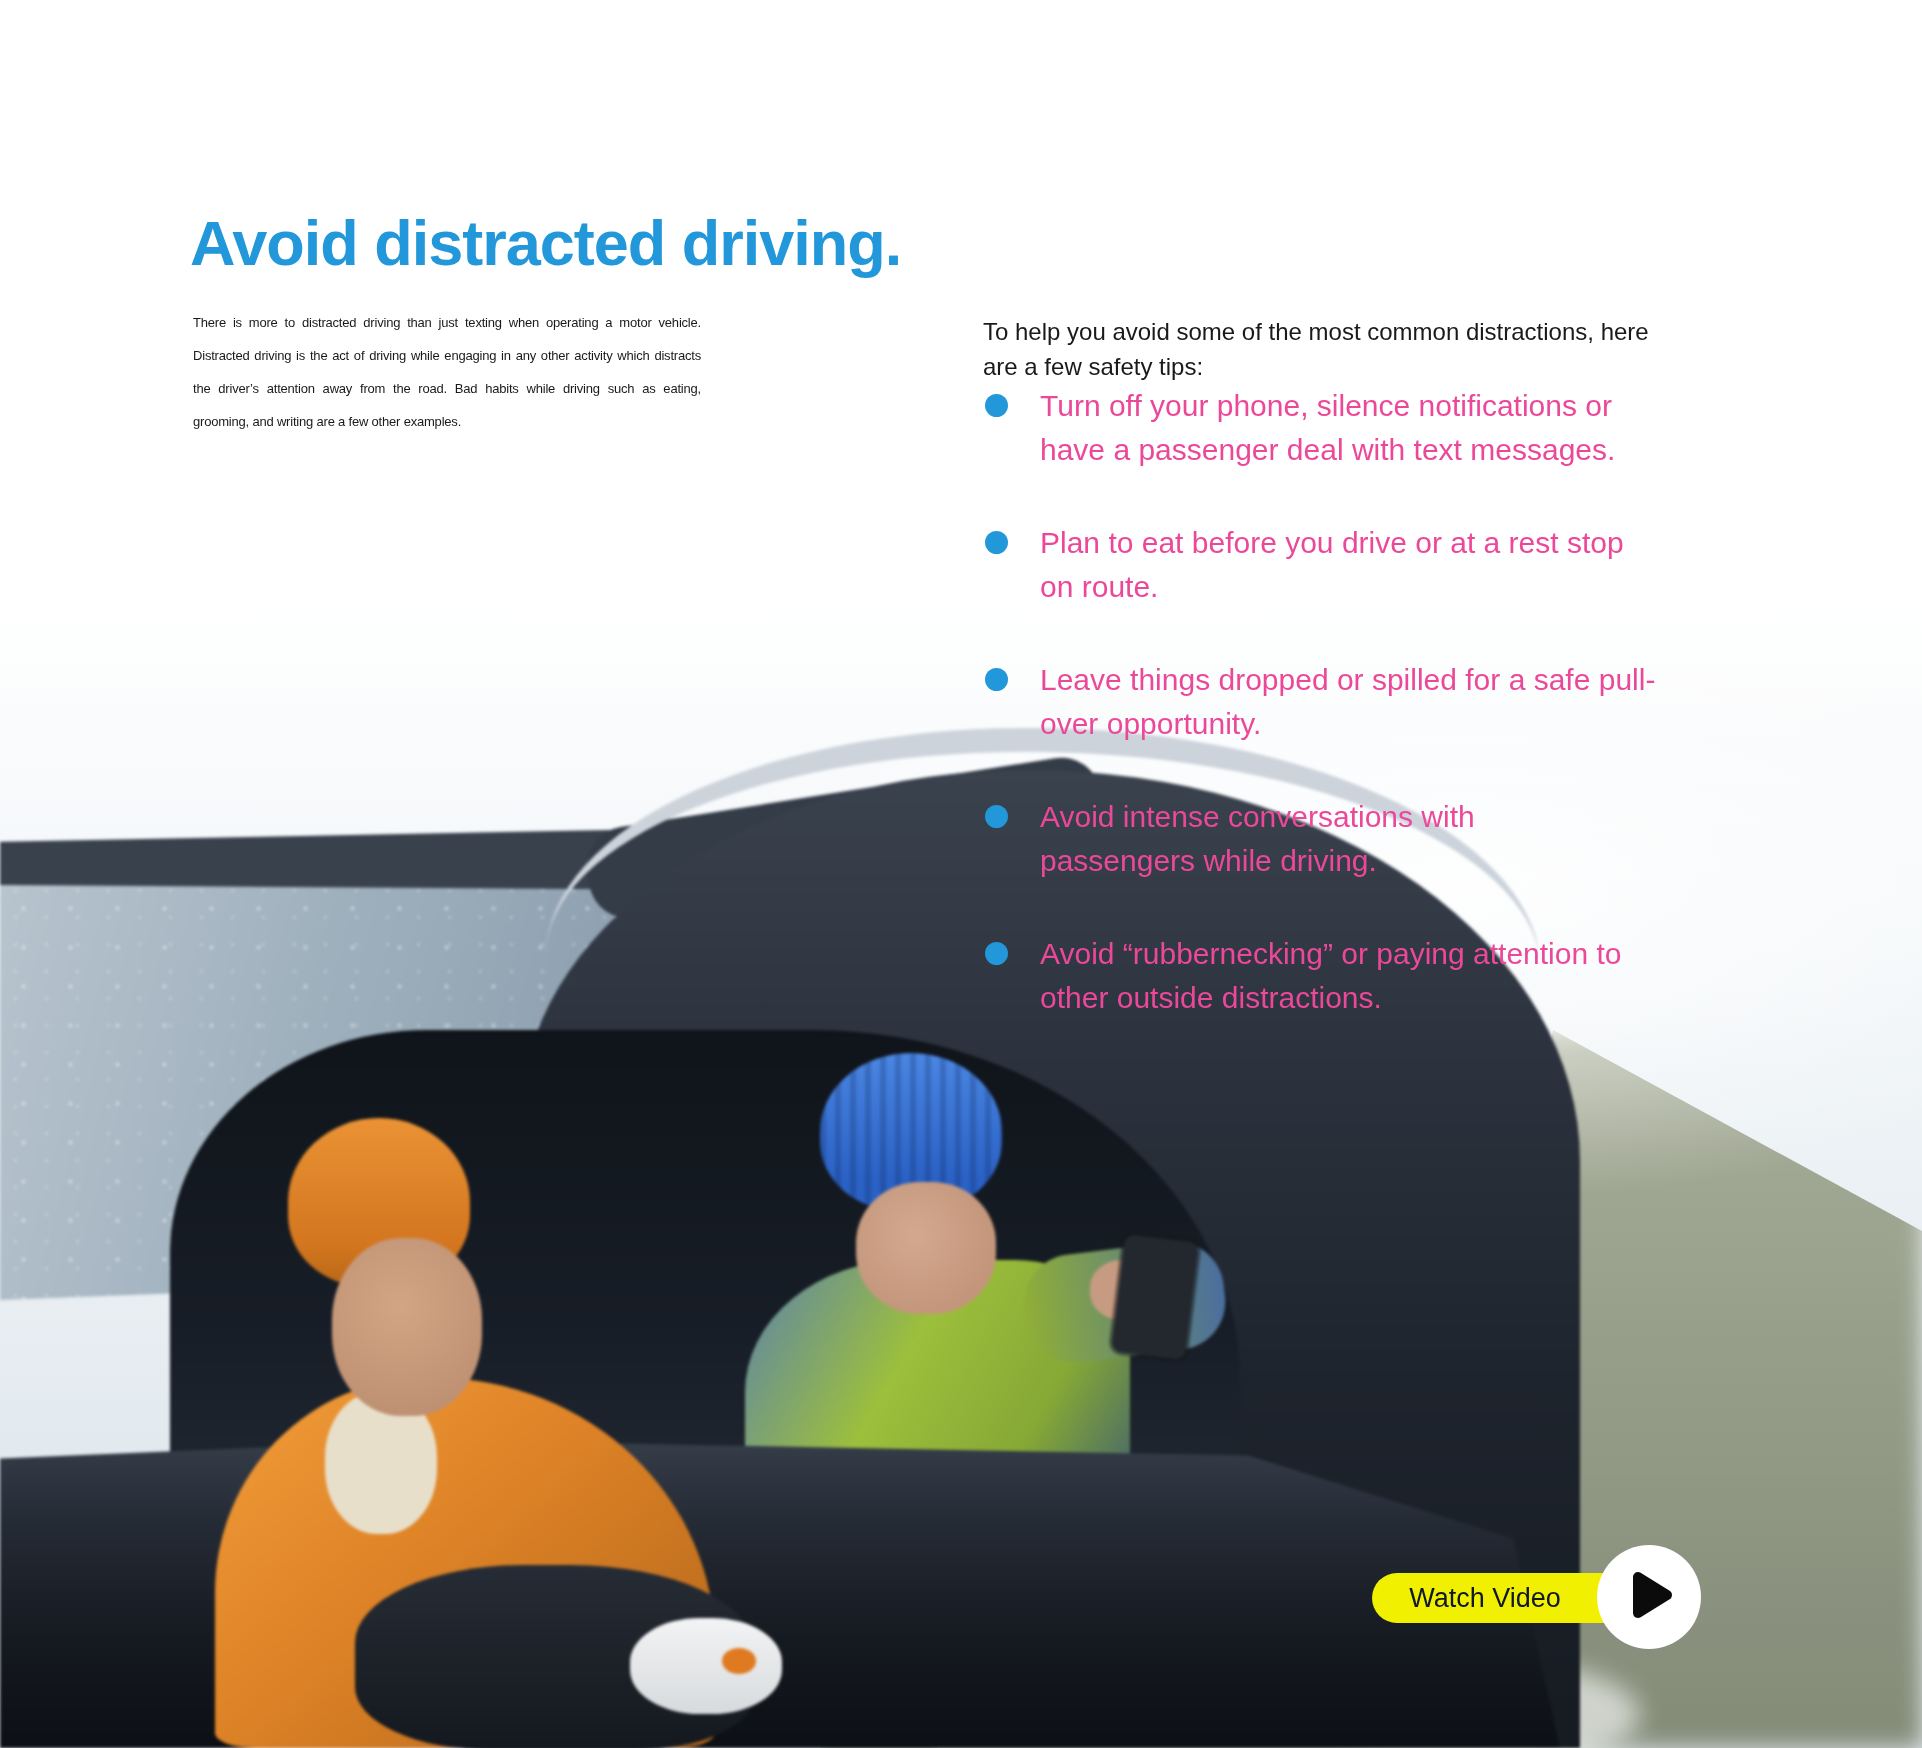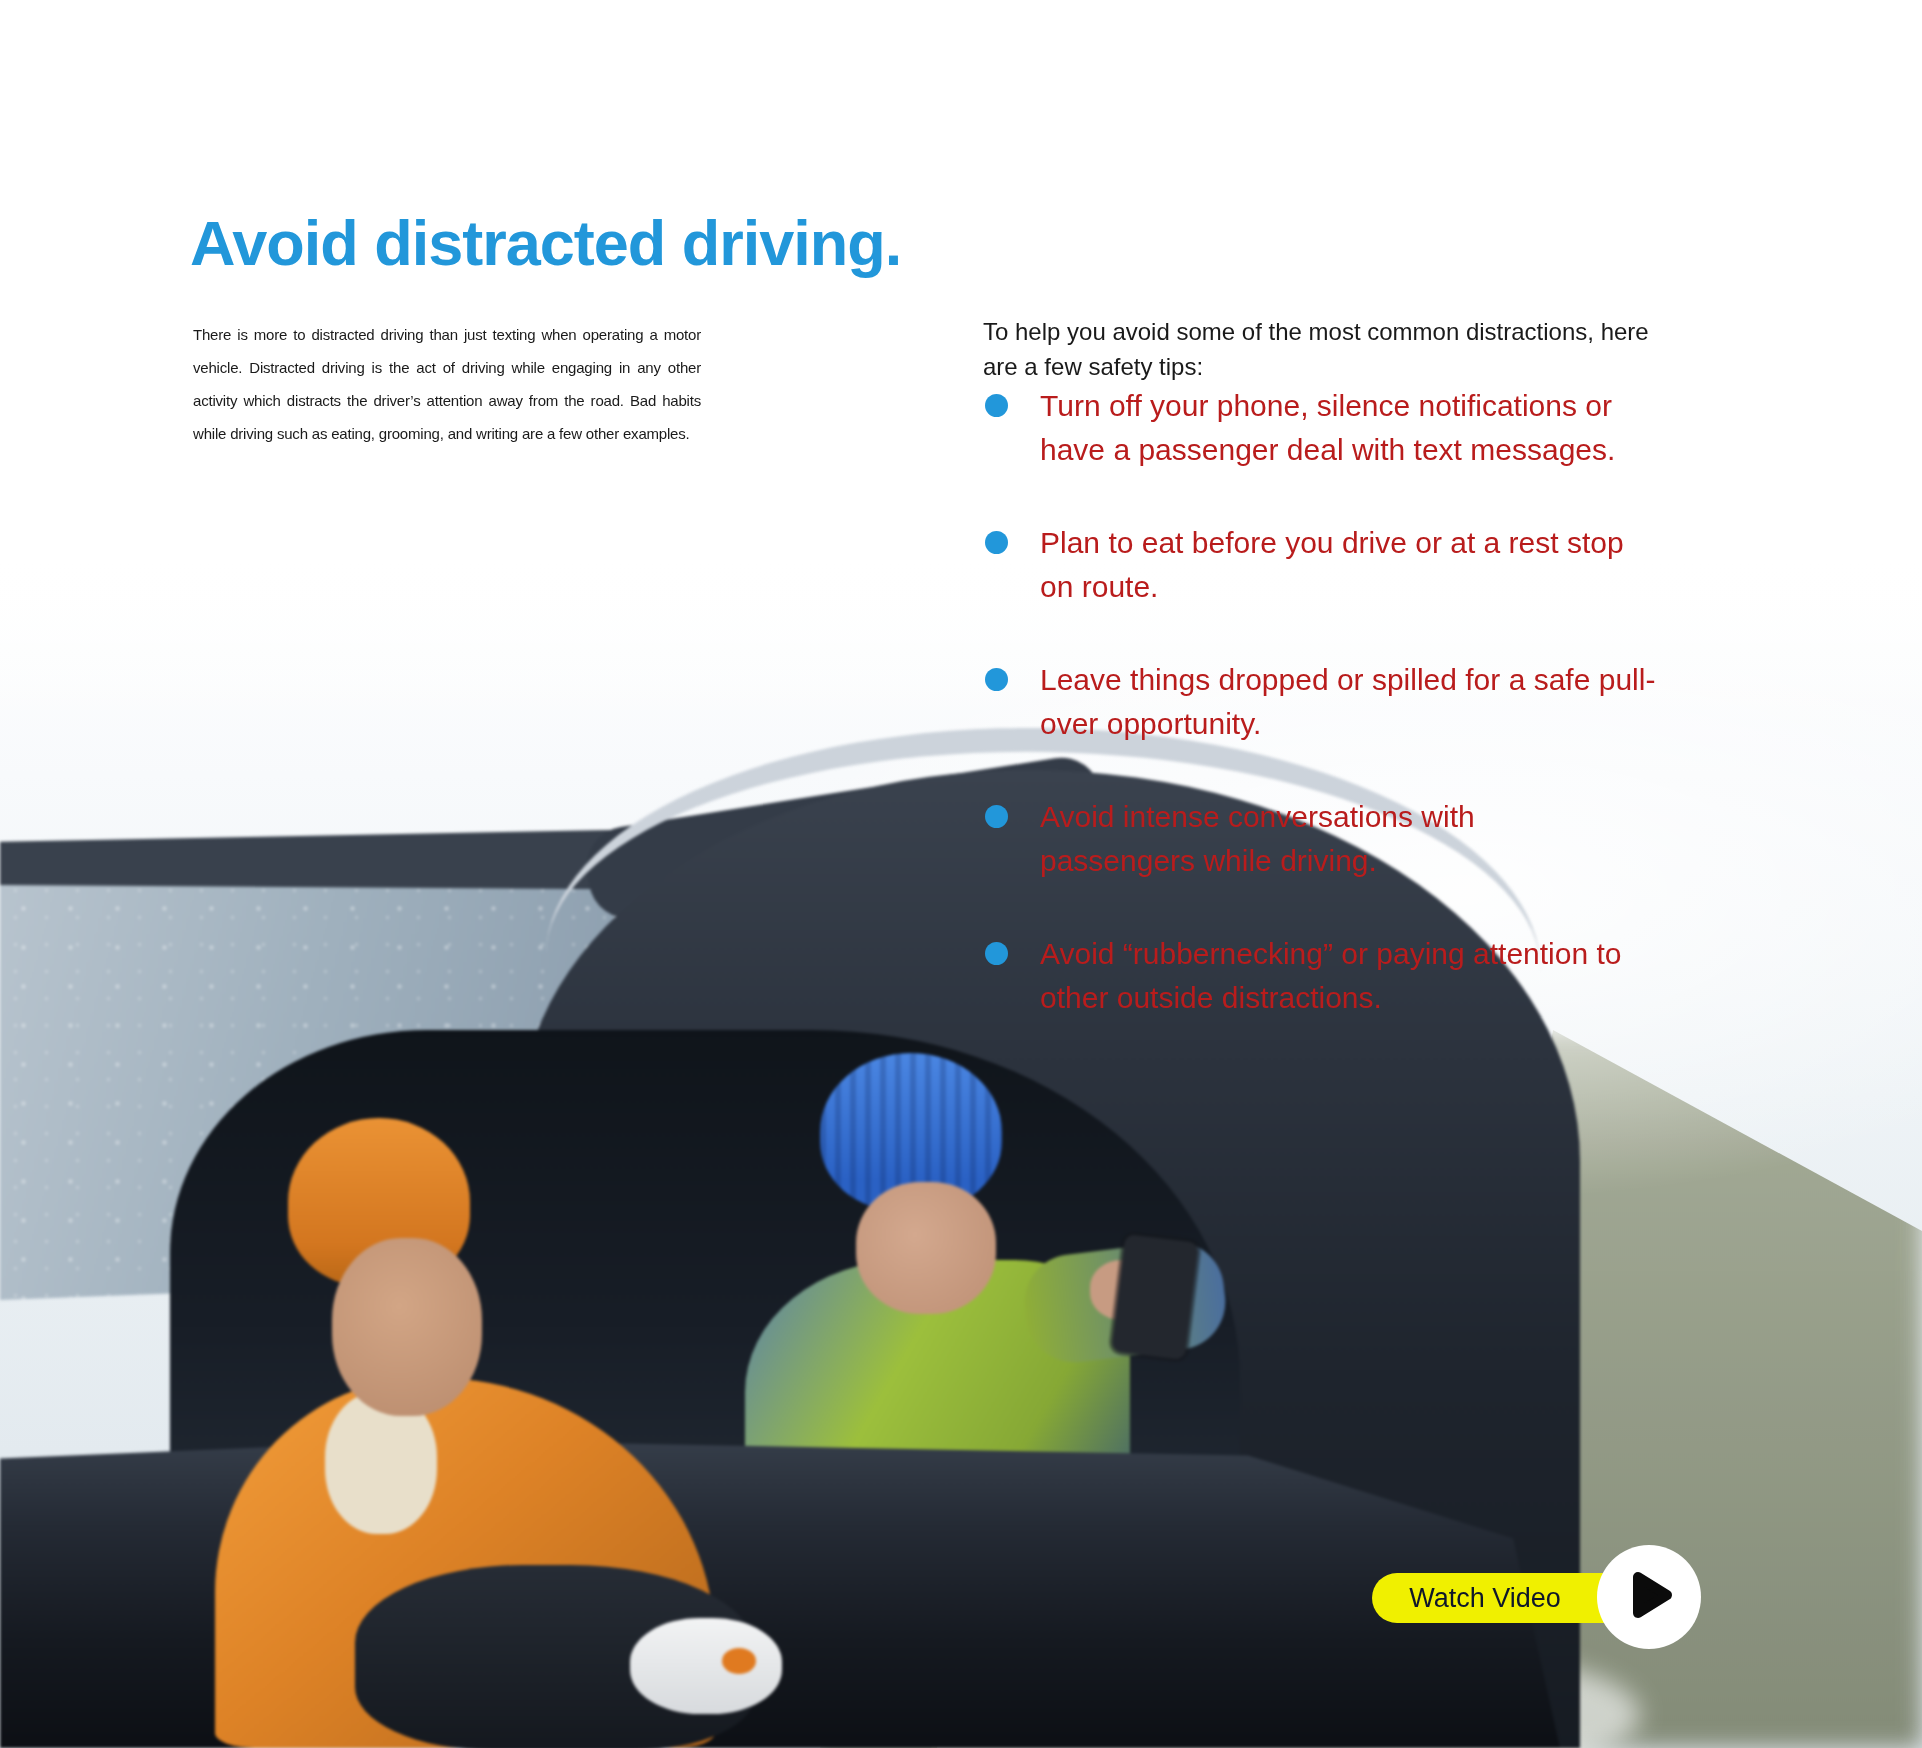--- a/index.html
+++ b/index.html
@@ -39,37 +39,37 @@
   
   .title {
     position:absolute; left:190px; top:202px;
     font-size:63px; font-weight:700; letter-spacing:-1px;
     line-height:1.0; padding-top:10px;
     z-index:6;
   }
 
   
   .col-left {
-    position:absolute; left:193px; top:318px; width:508px;
-    font-size:15px; line-height:33px; letter-spacing:-0.2px;
+    position:absolute; left:193px; top:306px; width:508px;
+    font-size:13px; line-height:33px; letter-spacing:-0.2px;
     color:#1a1a1a; text-align:justify;
     z-index:6;
   }
   .col-right {
     position:absolute; left:983px; top:314px; width:712px;
     z-index:6;
   }
   .tips-intro {
     font-size:24px; line-height:35px; color:#1a1a1a;
     max-width:690px; 
   }
   ul.tips { list-style:none; }
   ul.tips li {
     position:relative; padding-left:57px;
-    font-size:30px; line-height:44px; color:#b91c1c;
+    font-size:30px; line-height:44px; color:#ec4899;
     margin-bottom:49px;
   }
   ul.tips li .tip-text { display:inline-block; max-width:620px; }
   ul.tips li:nth-child(4) .tip-text { max-width:520px; }
   .dot {
     position:absolute; left:2px; top:10px;
     width:23px; height:23px; border-radius:50%;
   }
 
   

